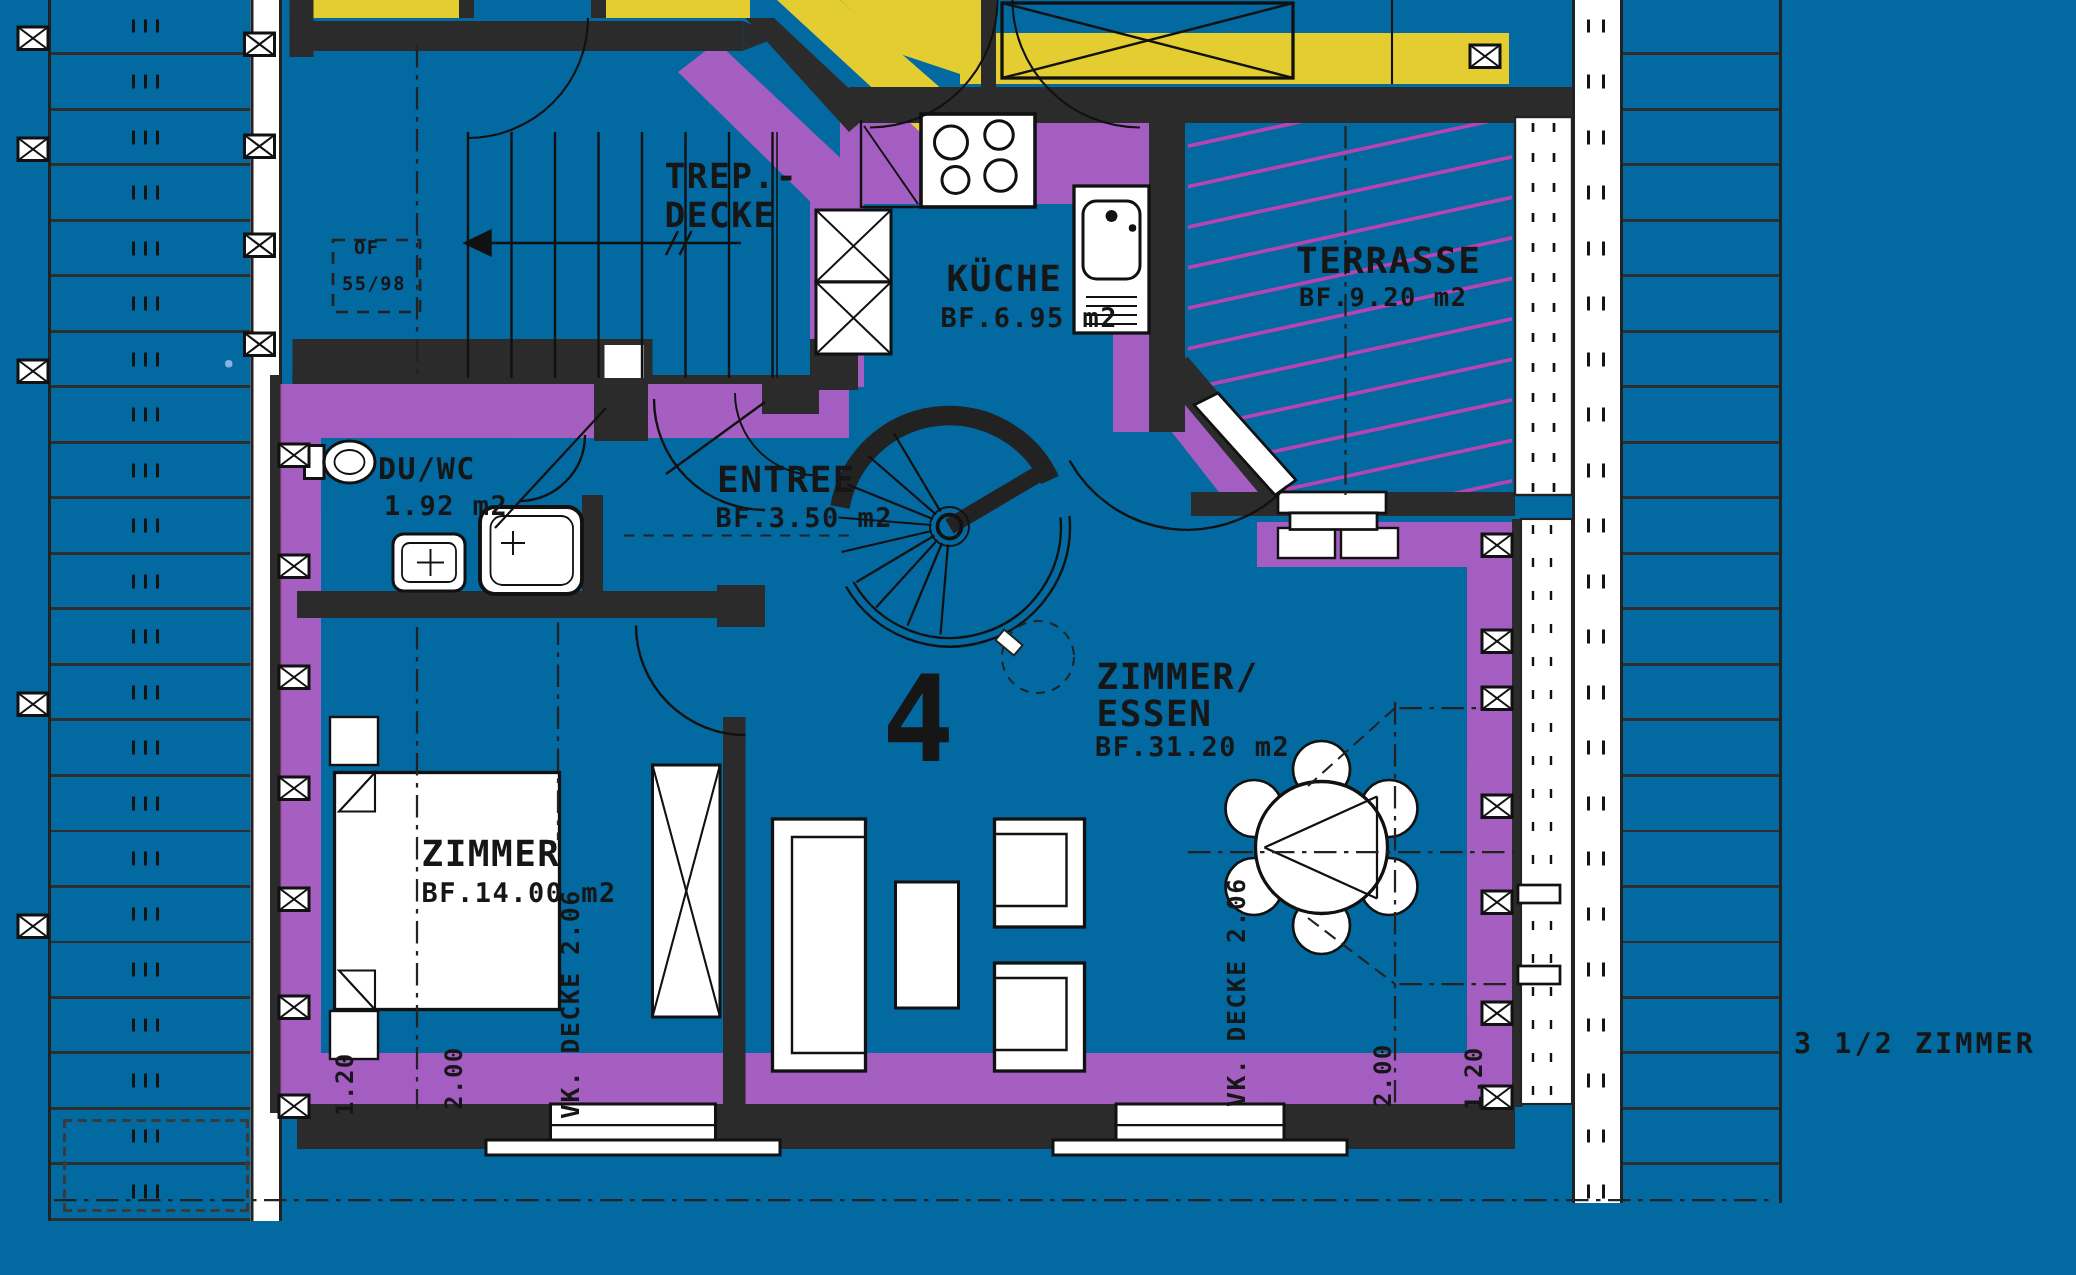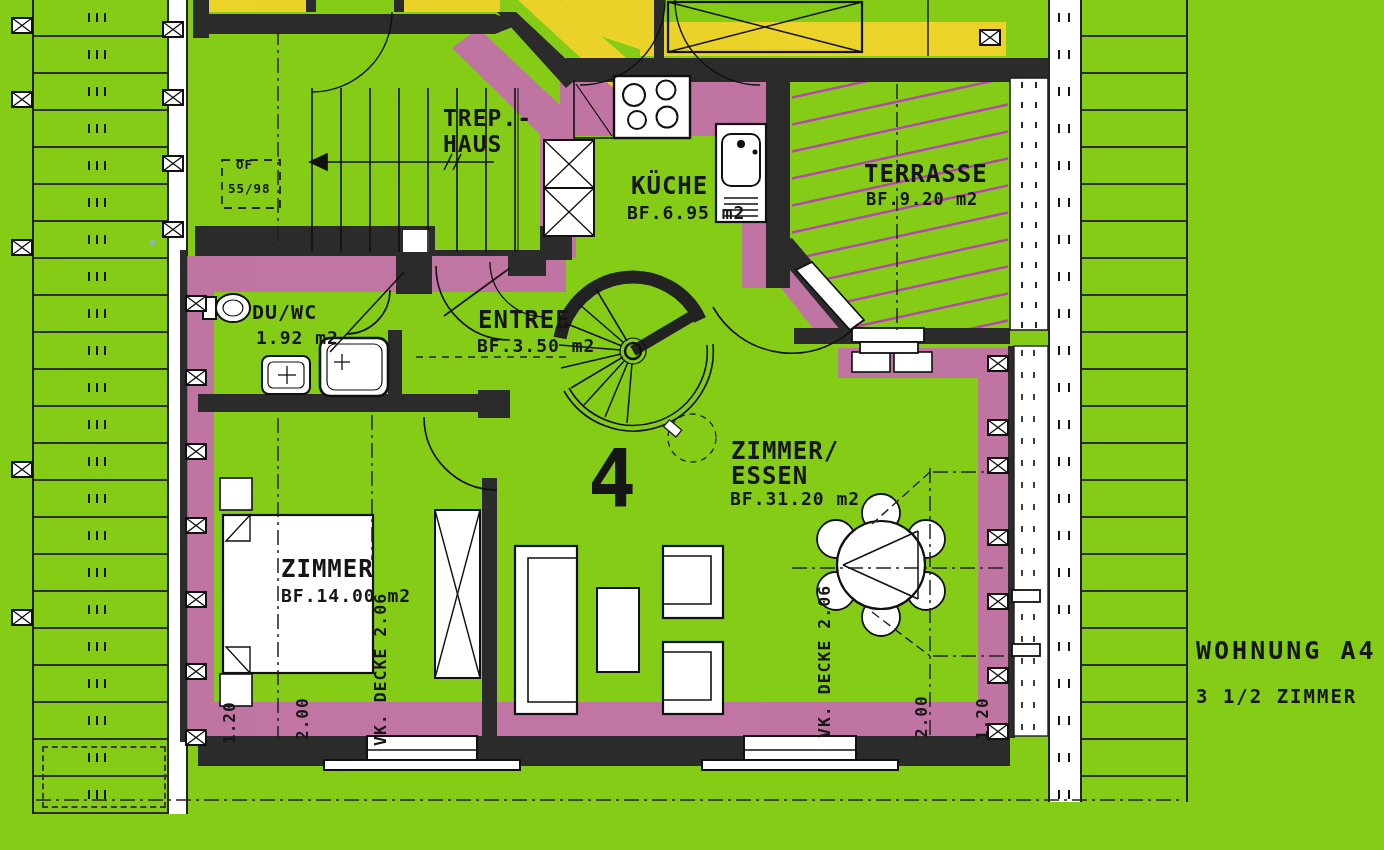--- a/index.html
+++ b/index.html
@@ -1,16 +1,16 @@
 <!DOCTYPE html>
 <html style="--magenta: #d25cca; --hatch: #b844b4; --yellow: #f0d32b; --wall: #2b2b2b;"><head>
 <meta charset="utf-8">
 <style>
   html,body{margin:0;padding:0;background:#fff;}
-  #canvas{position:relative;width:1384px;height:850px;background:#84cc16;overflow:hidden;
+  #canvas{position:relative;width:1384px;height:850px;background:#0369a1;overflow:hidden;
     font-family:"DejaVu Sans Mono","Liberation Mono",monospace;color:#161616;}
   
   .roof{position:absolute;top:0;background:
     repeating-linear-gradient(180deg, rgba(0,0,0,0) 0 35px, #2e2e2e 35px 37px);}
   .roof-left{left:32px;width:152px;height:814px;border-left:2px solid #222;}
   .roof-right{left:1048px;width:136px;height:802px;border-right:2px solid #222;border-left:2px solid #222;}
   .dashcol{position:absolute;top:0;width:2px;height:100%;
     background:repeating-linear-gradient(180deg,#141414 0 9px, rgba(0,0,0,0) 9px 37px);
     background-position:0 13px;}
   .wallcol{position:absolute;top:0;left:133px;width:17px;height:814px;background:#fff;
@@ -340,21 +340,21 @@
       <use href="#xbox" x="980" y="30"></use>
       <use href="#xbox" x="12" y="18"></use>
         <use href="#xbox" x="12" y="92"></use>
       <use href="#xbox" x="12" y="240"></use>
         <use href="#xbox" x="12" y="462"></use>
       <use href="#xbox" x="12" y="610"></use>
     </g>
   </svg>
 
   <div class="lb" style="left:443px;top:106px;font-size:23px">TREP.-</div>
-  <div class="lb" style="left:443px;top:132px;font-size:23px">HAUS</div>
+  <div class="lb" style="left:443px;top:132px;font-size:23px">DECKE</div>
 
   <div class="lb" style="left:631px;top:174px;font-size:24px">KÜCHE</div>
   <div class="lb" style="left:627px;top:204px;font-size:18px">BF.6.95 m2</div>
 
   <div class="lb" style="left:864px;top:162px;font-size:24px">TERRASSE</div>
   <div class="lb" style="left:866px;top:191px;font-size:17px">BF.9.20 m2</div>
 
   <div class="lb" style="left:252px;top:302px;font-size:20px">DU/WC</div>
   <div class="lb" style="left:256px;top:329px;font-size:18px">1.92 m2</div>
 
@@ -374,16 +374,15 @@
   <div class="lb" style="left:228px;top:182px;font-size:12.5px">55/98</div>
 
   <div class="lb rot" style="left:372px;top:746px;font-size:16.5px">VK. DECKE 2.06</div>
   <div class="lb rot" style="left:816px;top:738px;font-size:16.5px">VK. DECKE 2.06</div>
 
   <div class="lb rot" style="left:222px;top:744px;font-size:16px">1.20</div>
   <div class="lb rot" style="left:295px;top:740px;font-size:16px">2.00</div>
   <div class="lb rot" style="left:914px;top:738px;font-size:16px">2.00</div>
   <div class="lb rot" style="left:975px;top:740px;font-size:16px">1.20</div>
 
-  <div class="lb" style="left:1196px;top:638px;font-size:25px;letter-spacing:3px">WOHNUNG A4</div>
   <div class="lb" style="left:1196px;top:687px;font-size:19px;letter-spacing:2px">3 1/2 ZIMMER</div>
 
 </div>
 
 </body></html>

